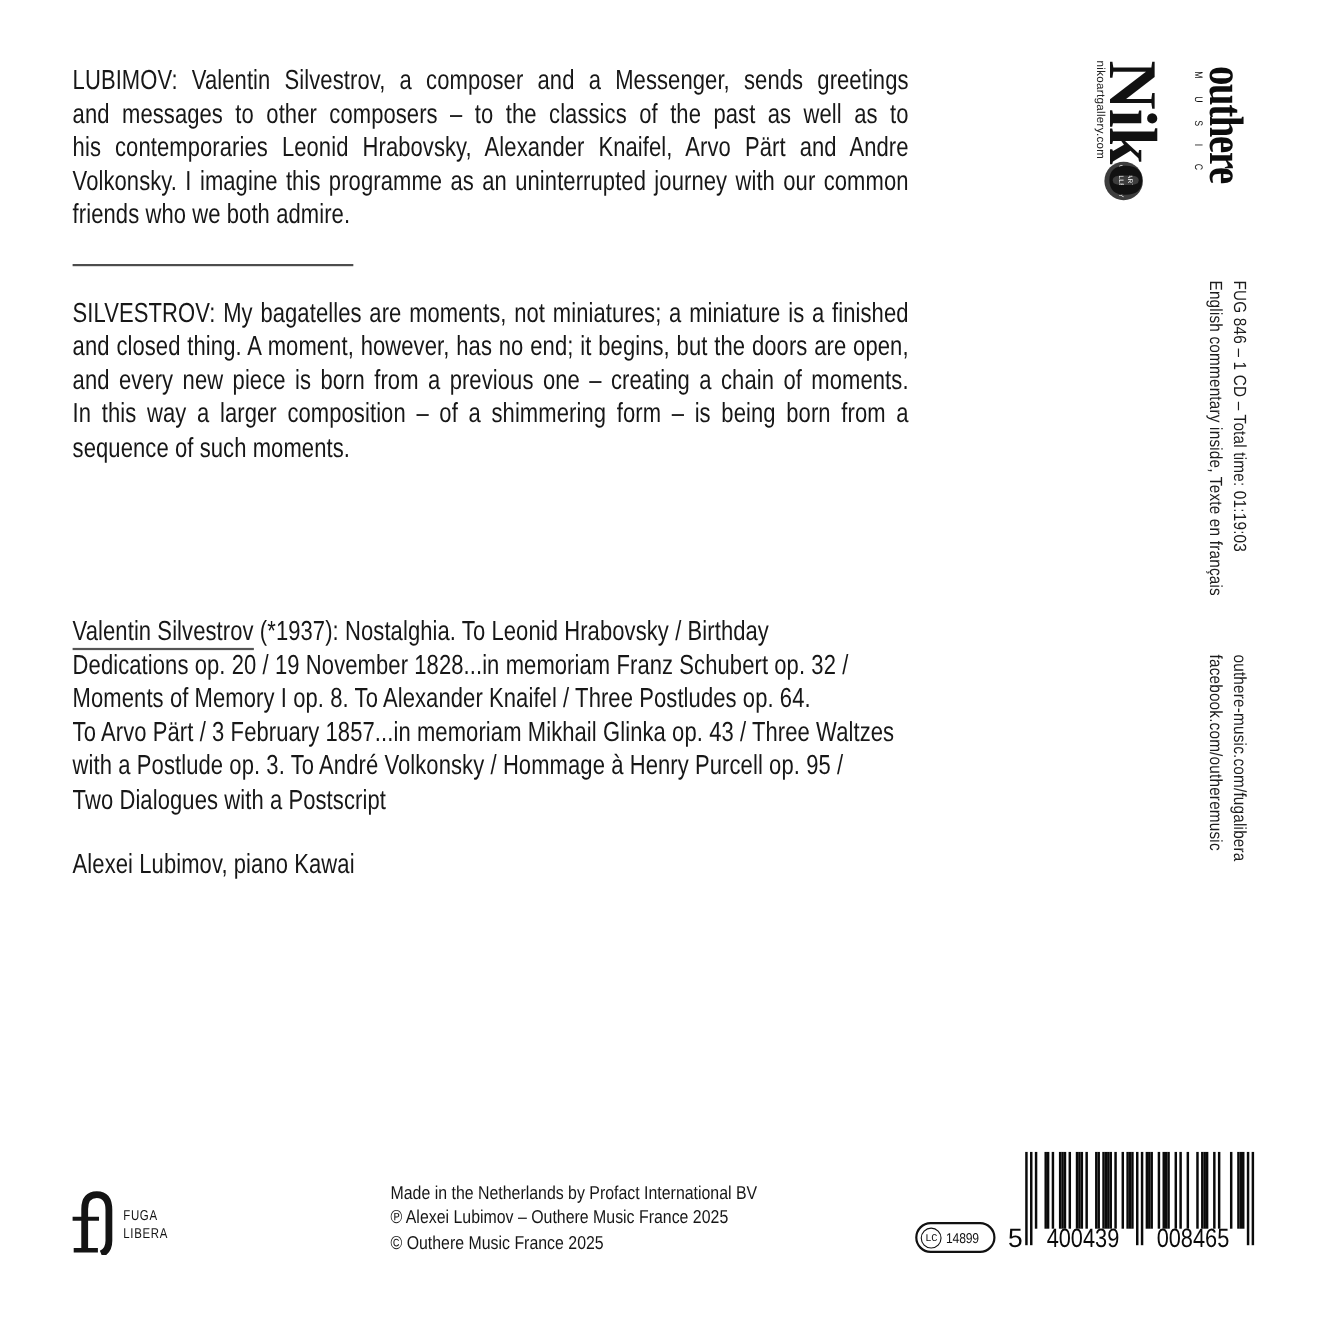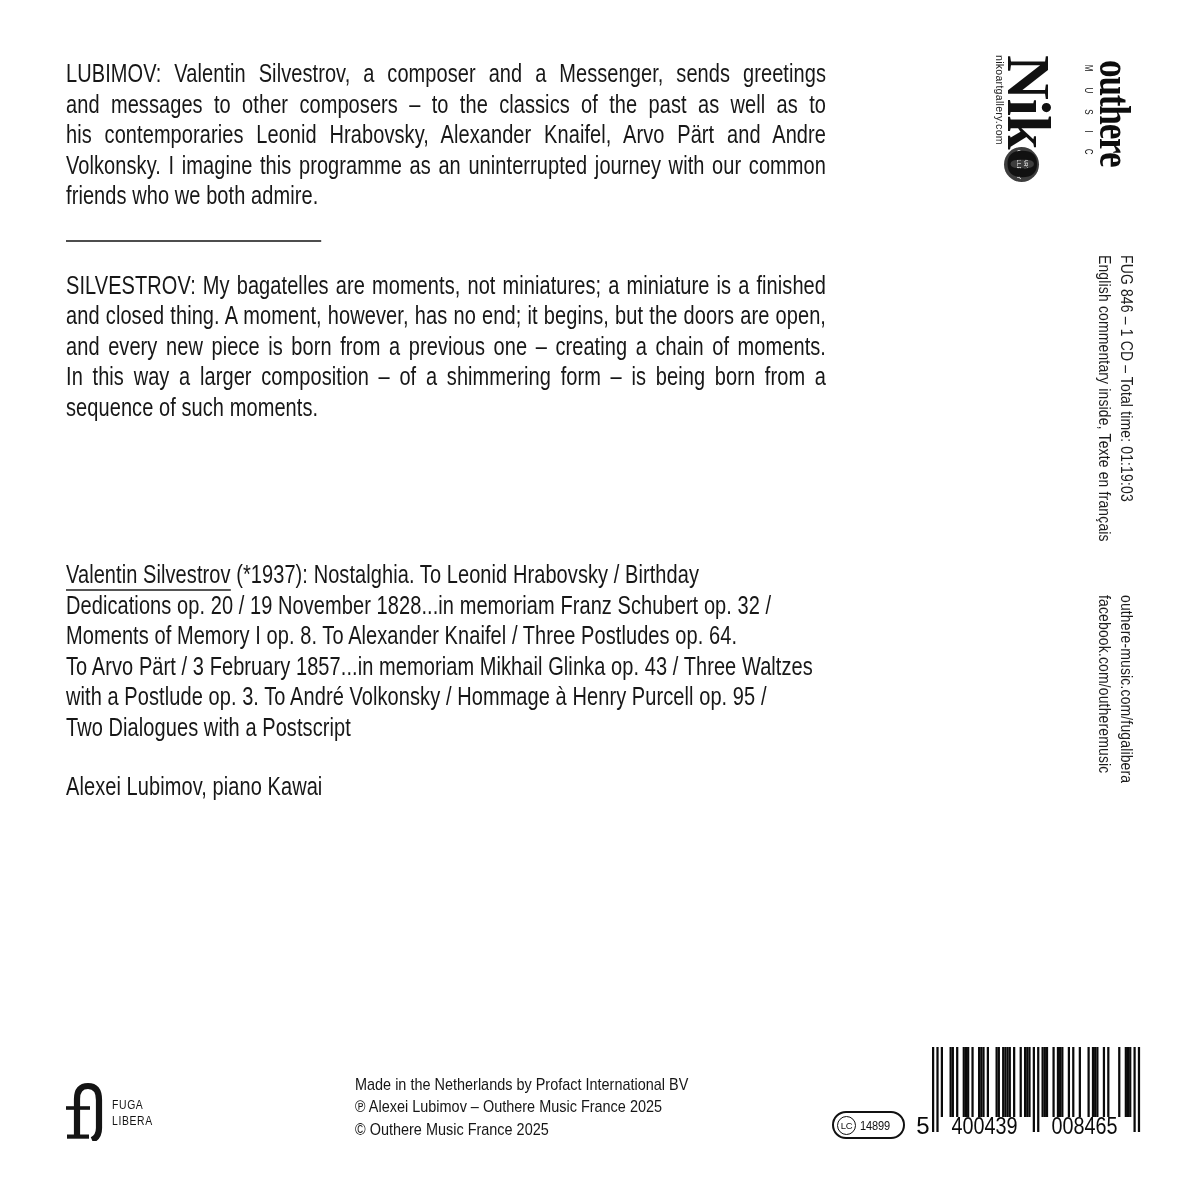--- a/index.html
+++ b/index.html
@@ -91,21 +91,21 @@
 
   
   .lc-pill {
     position:absolute; left:832px; top:1111px; width:66px; height:24px;
     border:2px solid #111; border-radius:14px;
     display:flex; align-items:center; padding-left:3px;
   }
   .lc-circle {
     width:17px; height:17px; border:1.8px solid #111; border-radius:50%;
     display:flex; align-items:center; justify-content:center;
-    font-size:9.5px; letter-spacing:-0.3px; color:#111;
+    font-size:9.5px; letter-spacing:-0.3px; color:#111;font-family:Liberation Mono, monospace;
   }
   .lc-number {
     font-size:13px; margin-left:4px; letter-spacing:-0.2px; color:#111;
     transform:scaleX(0.85); transform-origin:left center;
   }
 
   
   .barcode { position:absolute; left:912px; top:1047px; }
 </style>
 </head>

